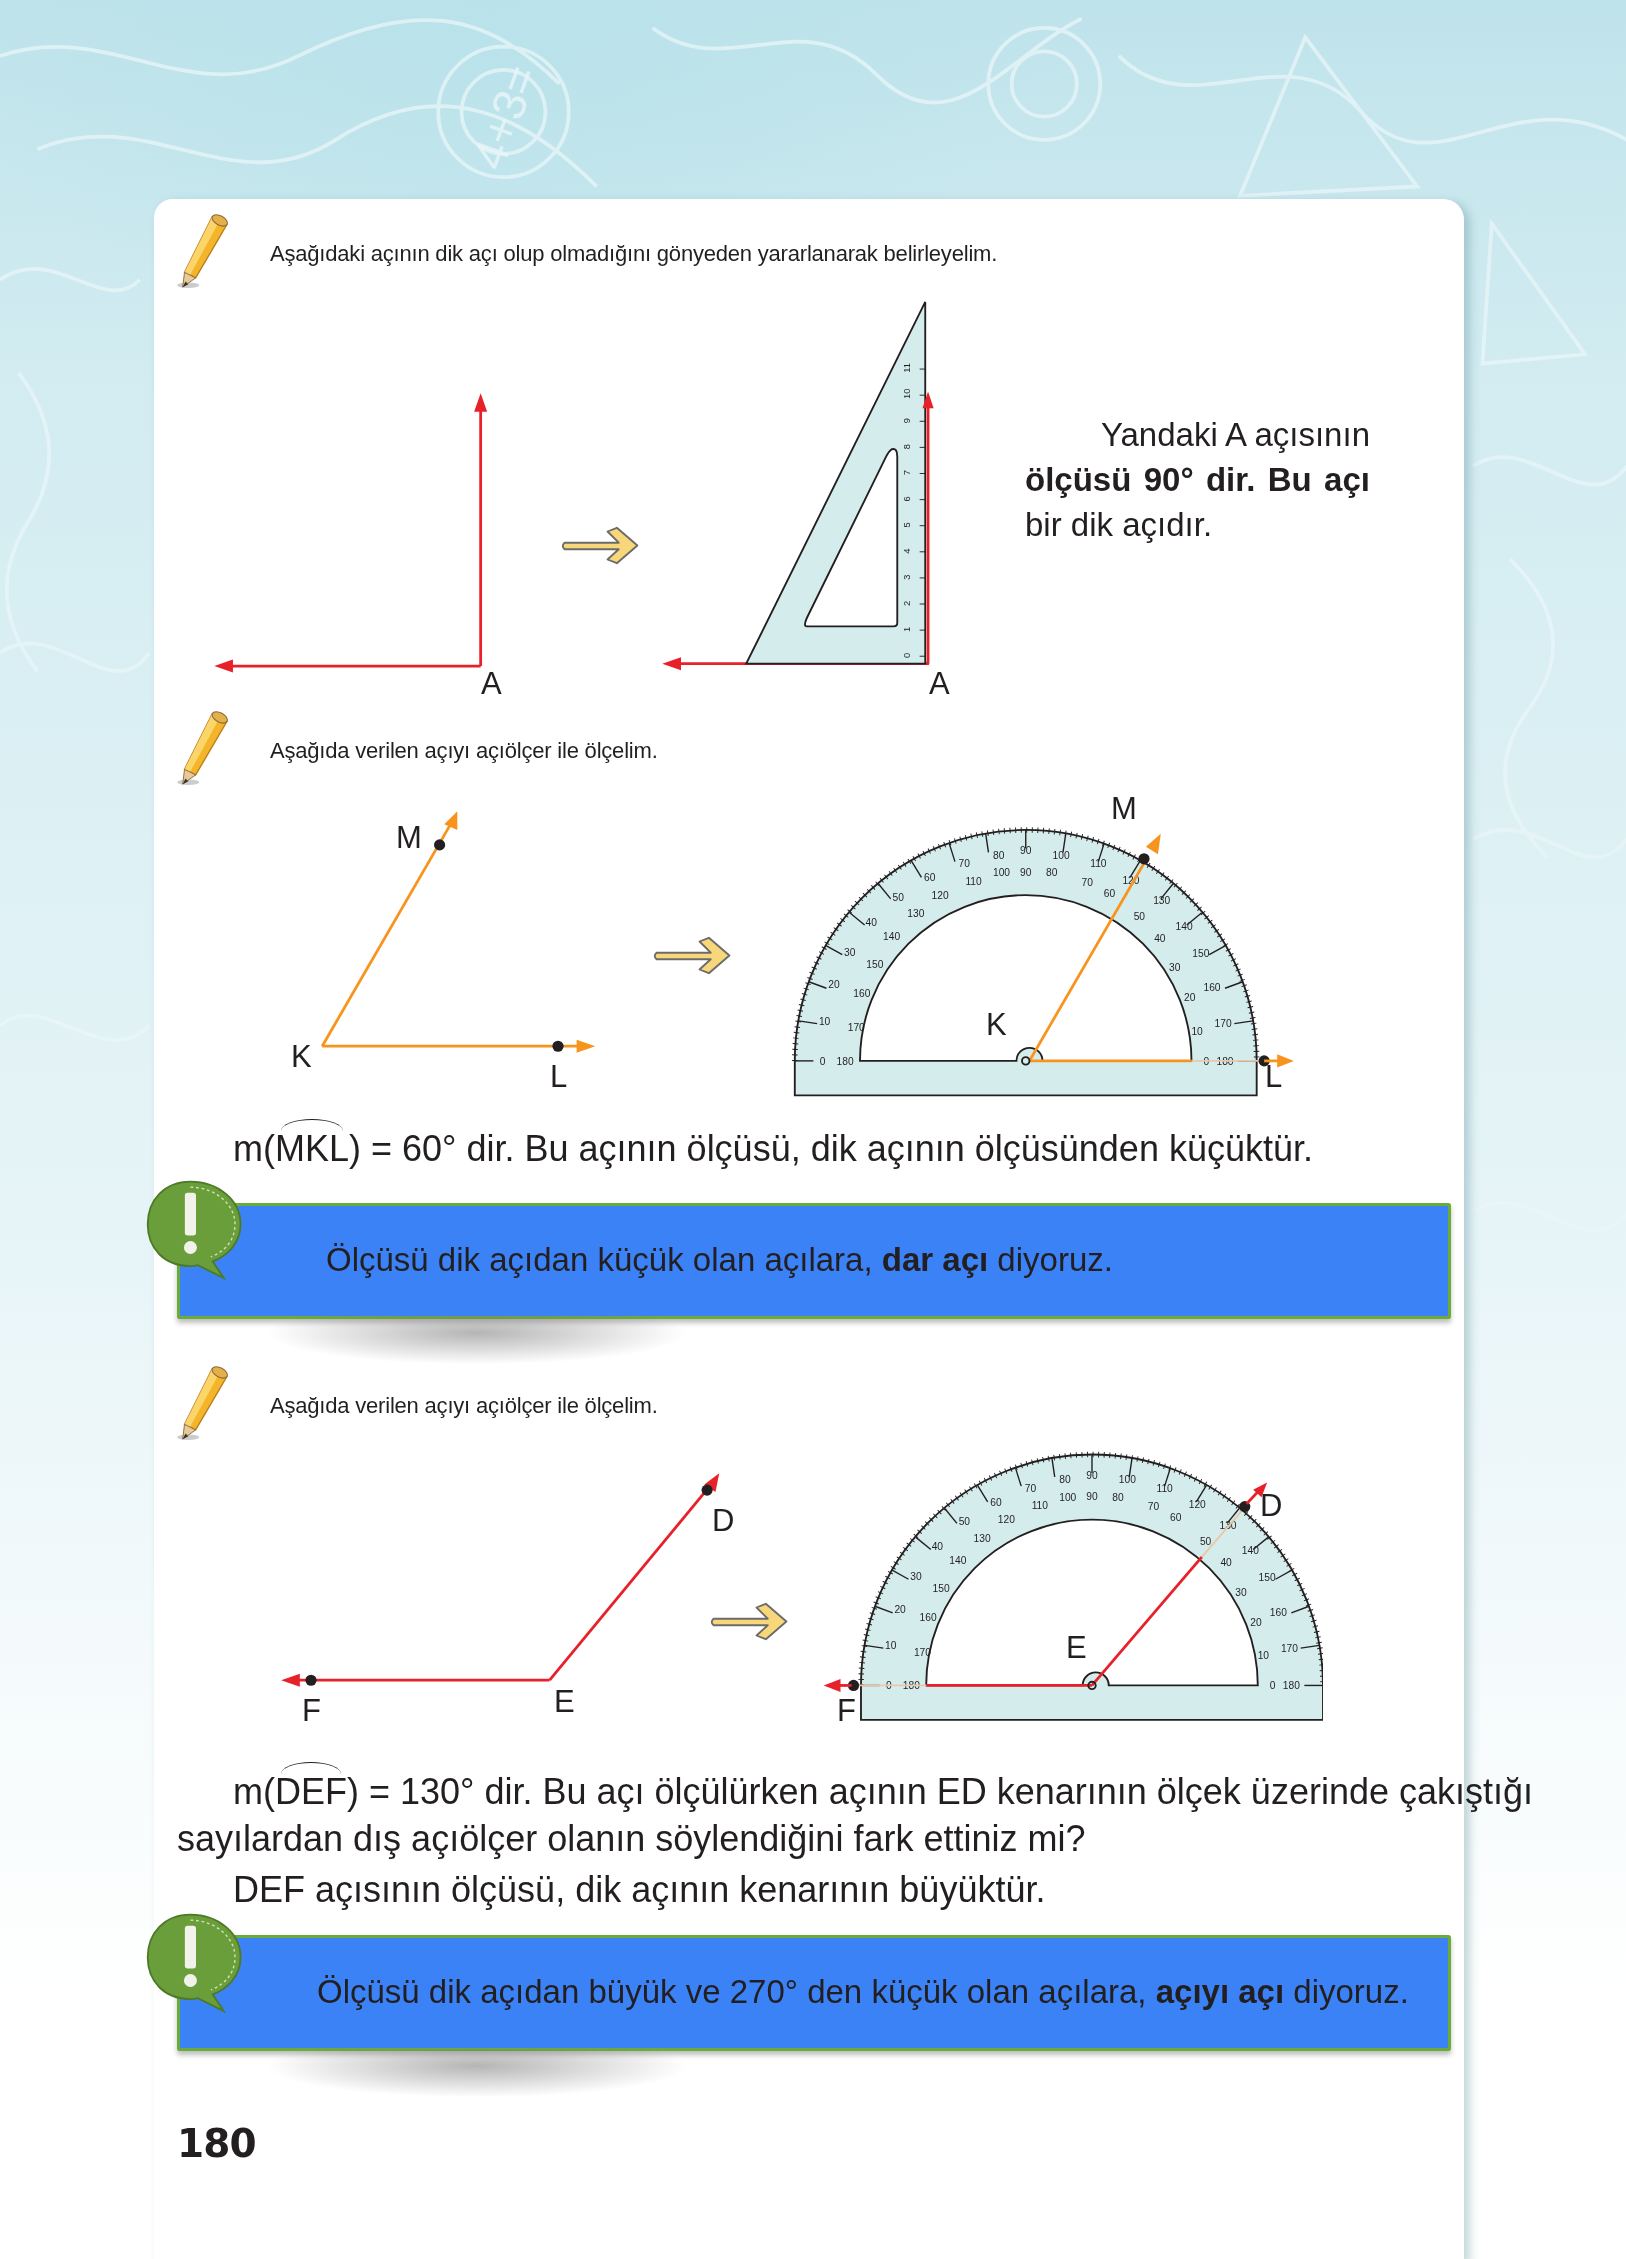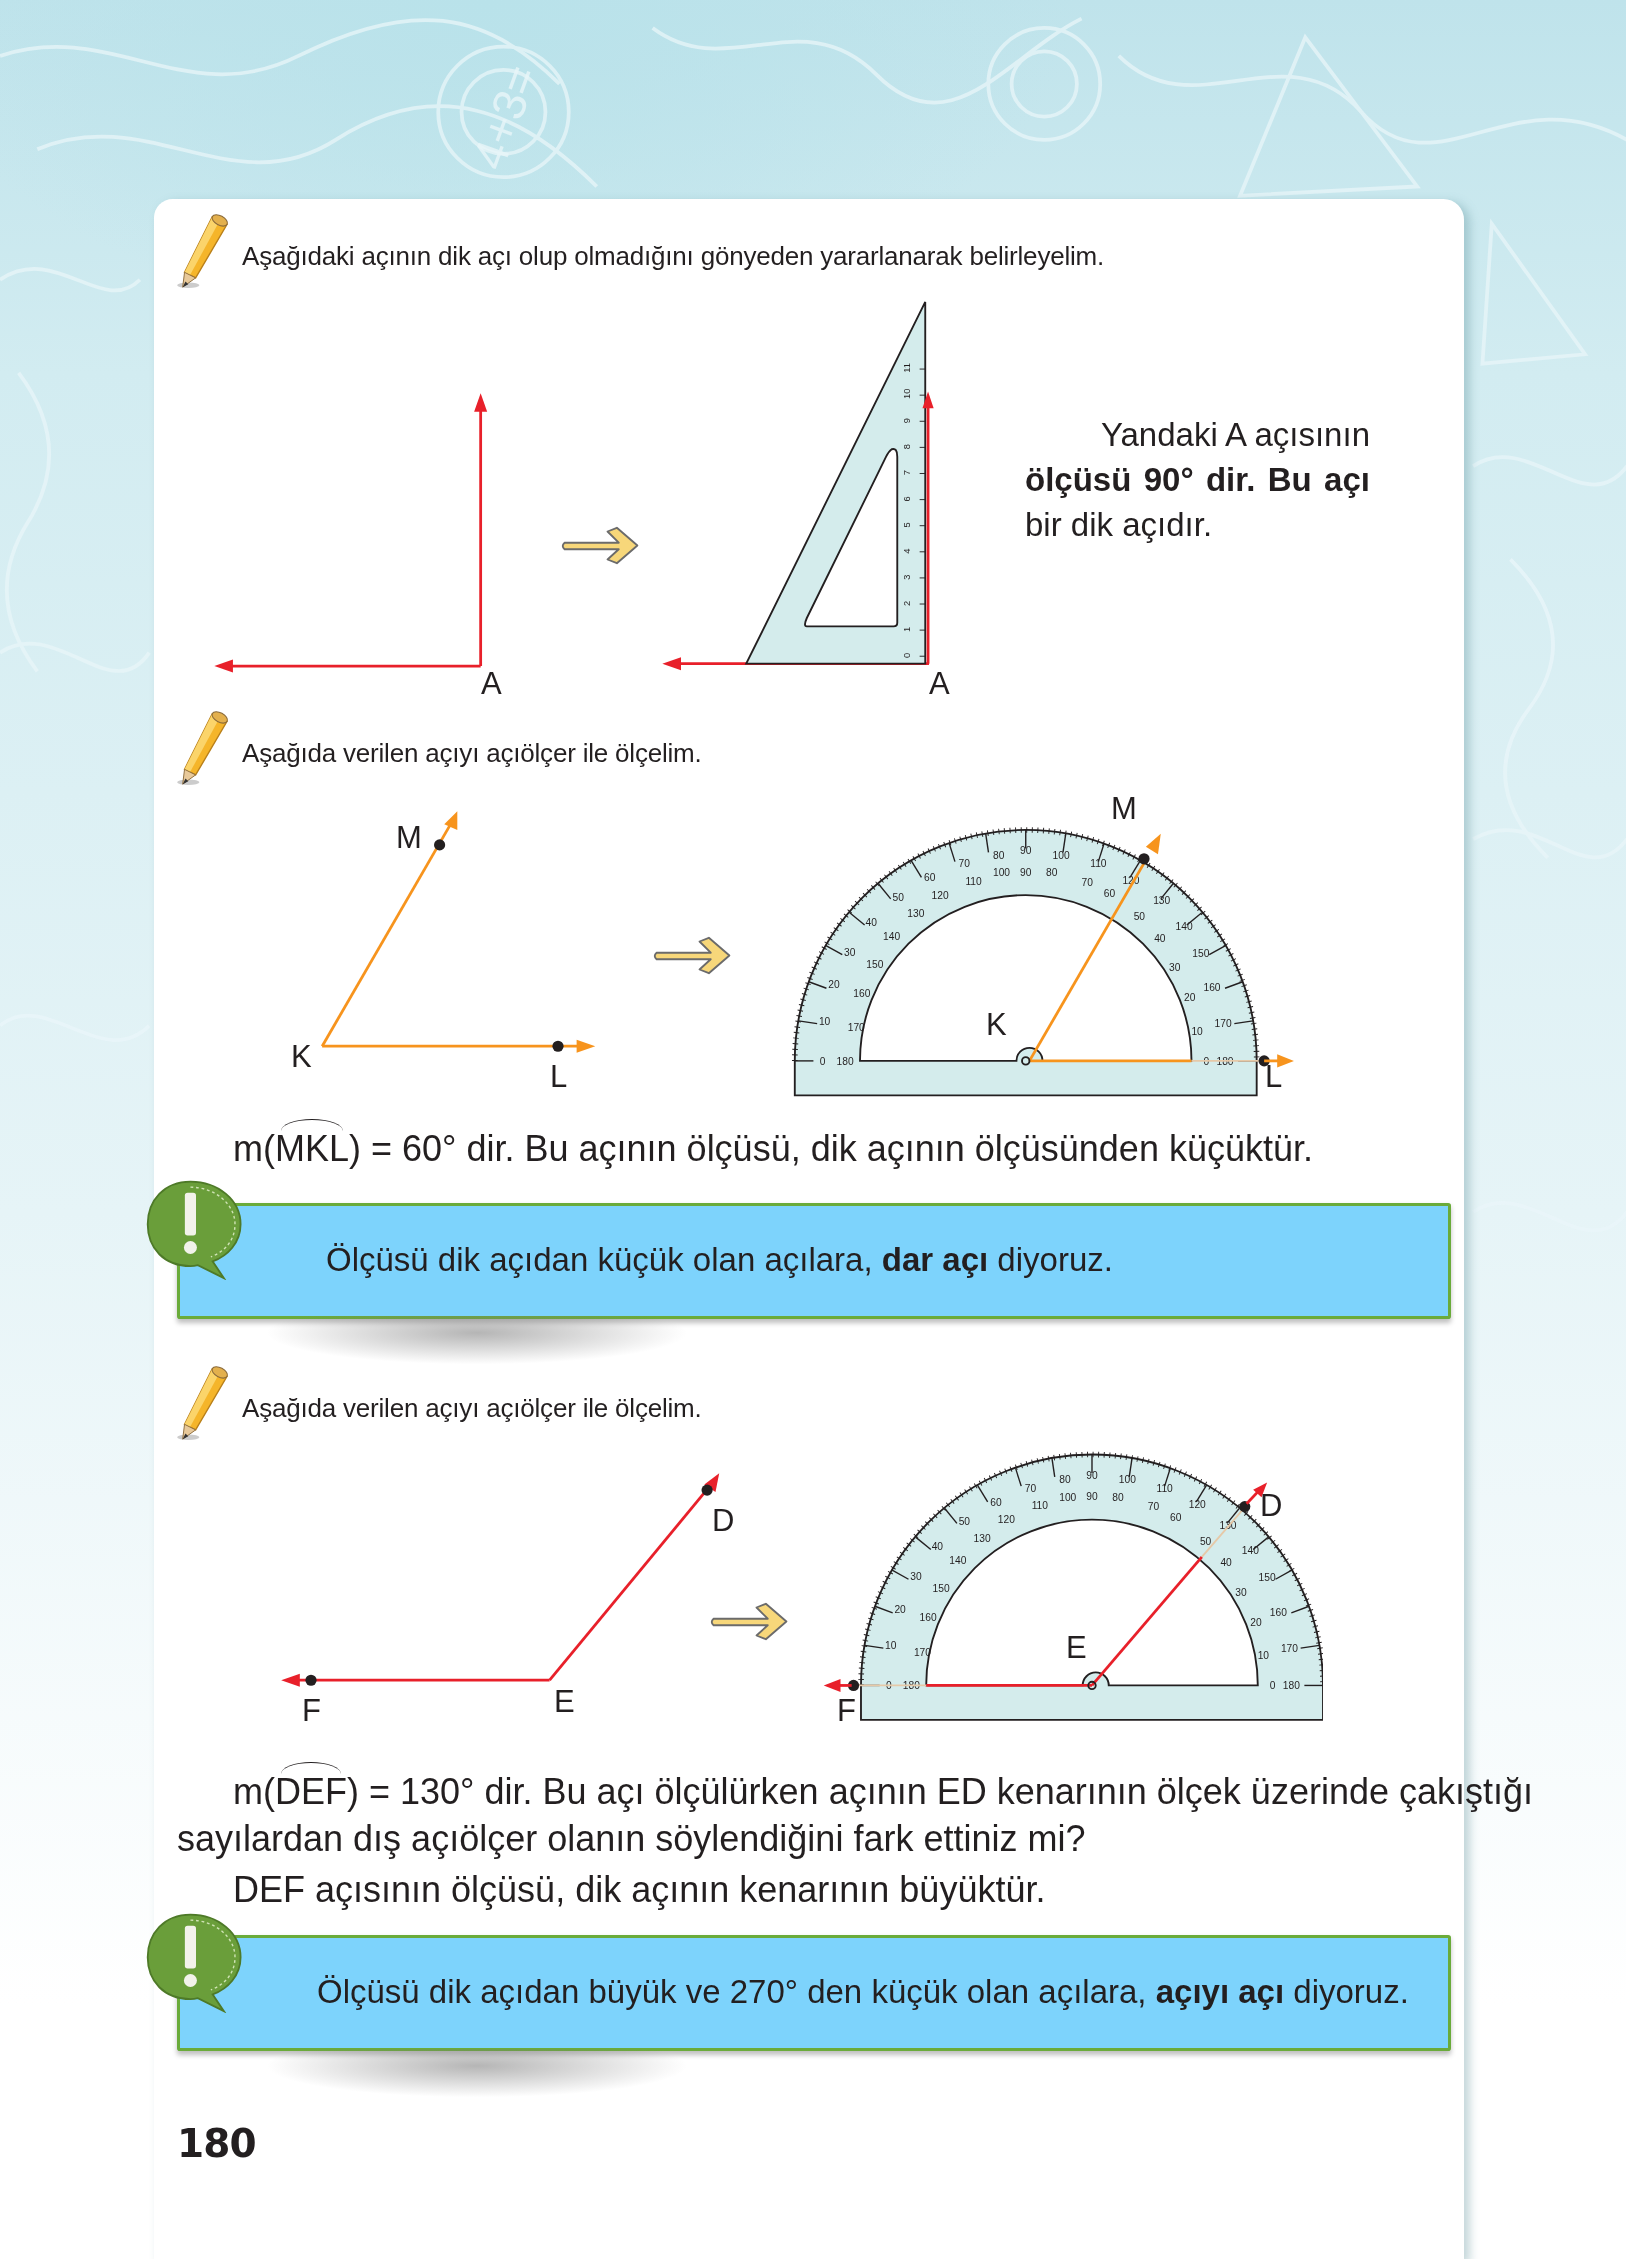--- a/index.html
+++ b/index.html
@@ -15,35 +15,35 @@
       linear-gradient(180deg, #bfe3eb 0px, #d2ecf1 373px, #e6f4f7 1212px, #ffffff 2004px);
   }
   .bg svg { position:absolute; left:0; top:0; }
   .page-card {
     position:absolute; left:154px; top:199px; width:1310px; height:2061px;
     background:#ffffff; border-radius:18.6px 20.5px 0 0;
     box-shadow: 5.6px 3.7px 9.3px rgba(90,140,150,0.35);
   }
   .abs { position:absolute; }
   .instr {
-    position:absolute; font-size:26px; letter-spacing:-0.2px; white-space:nowrap;
+    position:absolute; font-size:22px; letter-spacing:-0.2px; white-space:nowrap;margin-left:28px;
   }
   .pencil { position:absolute; }
   .para { position:absolute; font-size:36px; white-space:nowrap; }
   .side-text {
     position:absolute; left:1025px; top:364px; width:345px; font-size:33px; line-height:45px;
     text-align:justify;
   }
   .side-text .l1 { display:block; text-indent:56px; text-align:right;margin-top:48px; }
   .side-text .l2 { display:block; text-align:justify; text-align-last:justify;font-weight:bold; }
   .side-text .l3 { display:block; }
   .lbl { position:absolute; font-size:31px; }
   .info-box {
     position:absolute; left:177px; width:1268px;
-    background:#7dd3fc; border:3.7px solid #6aab3a; border-radius:2.8px;
+    background:#3b82f6; border:3.7px solid #6aab3a; border-radius:2.8px;
     box-shadow: 0 3.7px 5.6px rgba(0,0,0,0.25);
   }
   .info-box .txt { position:absolute; font-size:33px; white-space:nowrap; }
   .info-shadow {
     position:absolute; left:242px; width:522px; height:84px;
     background: radial-gradient(ellipse 280px 42px at 45% 20%, rgba(120,120,120,0.55), rgba(255,255,255,0) 75%);
   }
   .bubble { position:absolute; }
   .page-num { position:absolute; left:177px; top:2121px; font-size:39px; font-weight:bold; font-family:"DejaVu Sans", sans-serif; letter-spacing:-0.9px; }
   .hat { position:relative; display:inline-block; }

